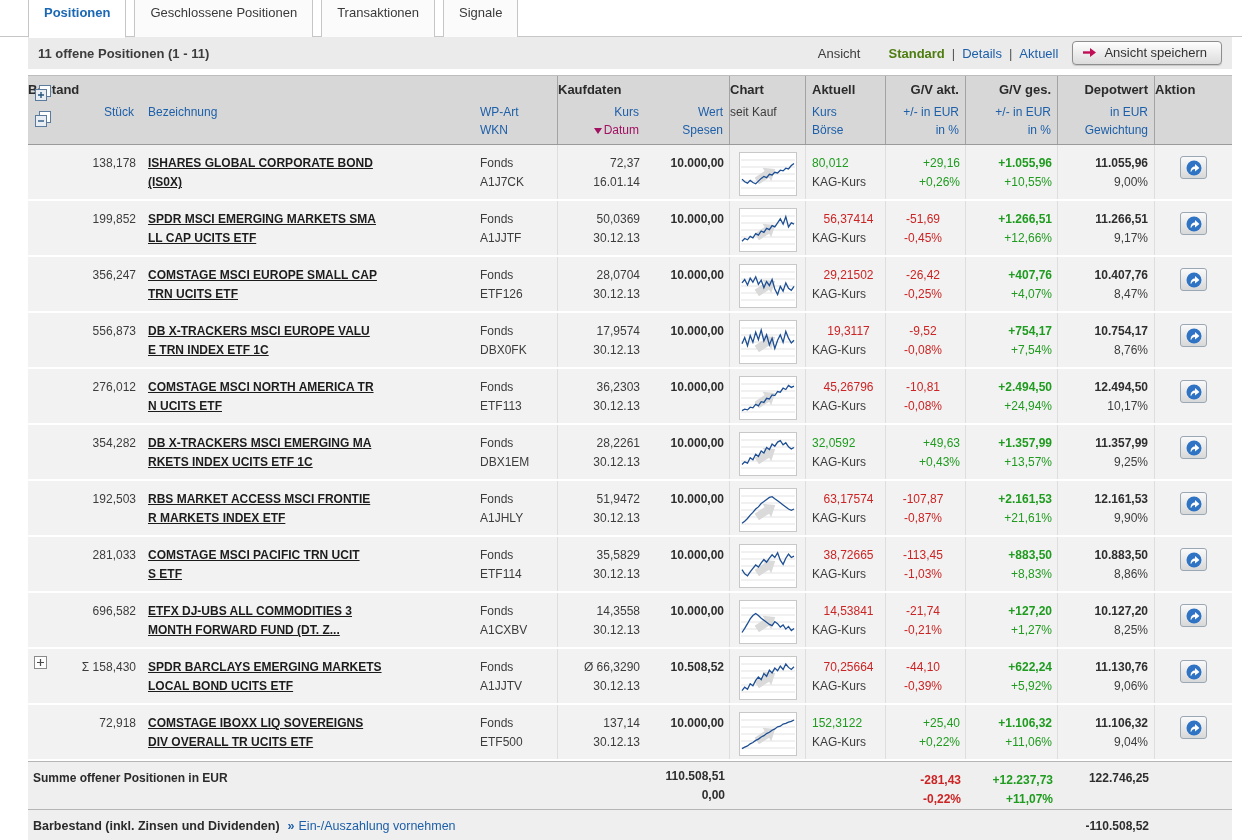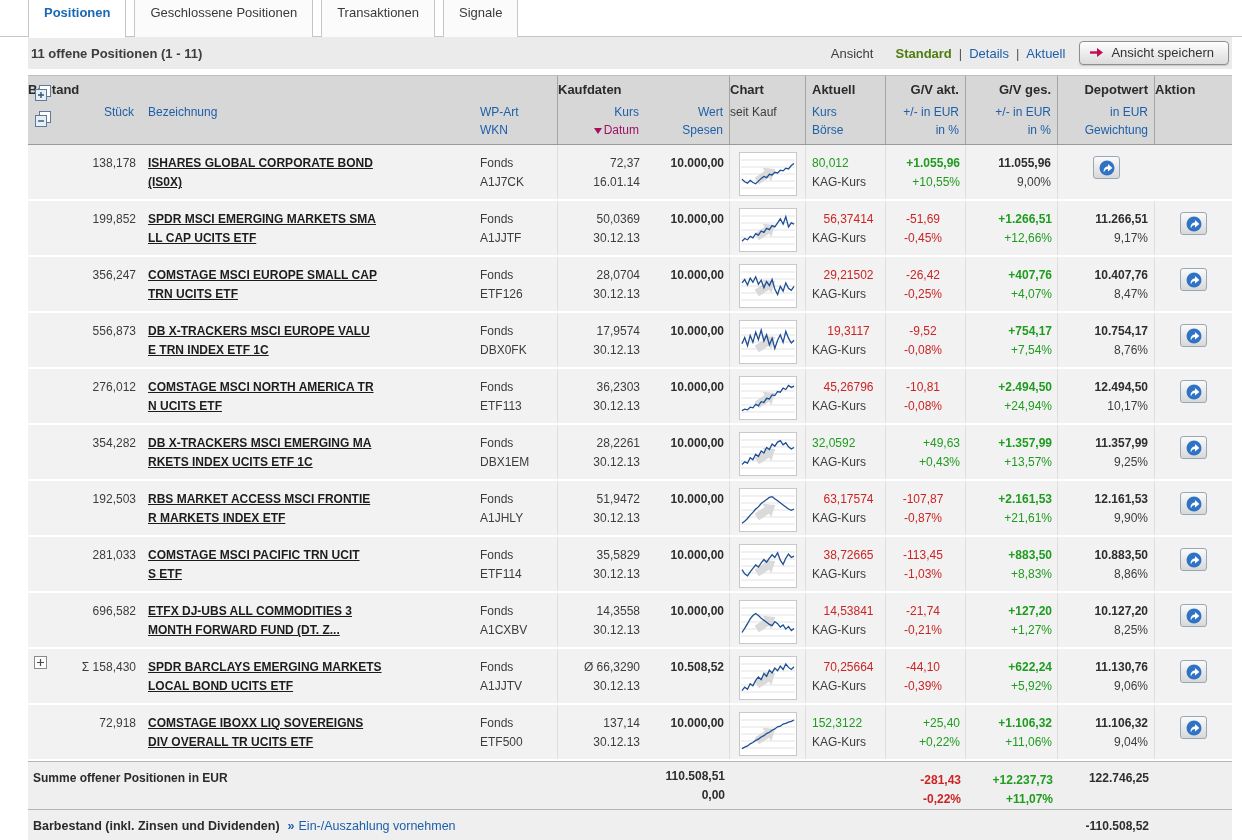--- a/index.html
+++ b/index.html
@@ -8,24 +8,24 @@
   .page { width:1242px; height:840px; overflow:hidden; }
 
   
   .tabbar { display:flex; align-items:flex-end; margin:6px 0 0 28px; height:31px; position:relative; }
   .tabbar::after { content:""; position:absolute; left:-28px; right:-10px; bottom:0; border-bottom:1px solid #c6c6c6; }
   .tab { border:1px solid #c6c6c6; border-bottom:none; background:#fbfbfb; padding:6px 15px 17px;
          font-size:13px; color:#3a3a3a; margin-right:8px; position:relative; z-index:1; cursor:pointer; }
   .tab.active { background:#fff; color:#1a67b3; font-weight:bold; border-bottom:1px solid #fff; margin-bottom:-1px; z-index:2; }
 
   
-  .toolbar { margin:0 10px 6px 28px; height:32px; background:#ebebeb; display:flex; align-items:center; padding:0 3px; }
+  .toolbar { margin:0 10px 6px 28px; height:32px; background:#ebebeb; display:flex; align-items:center; padding:0 10px; }
   .count-label { font-weight:bold; font-size:13px; color:#3c3c3c; }
   .view-switch { margin-left:auto; font-size:13px; display:flex; align-items:center; gap:7px; }
-  .view-label { color:#3c3c3c; margin-right:15px; }
+  .view-label { color:#3c3c3c; margin-right:21px; }
   .view-current { color:#4d7c0f; font-weight:bold; }
   .view-link { color:#1d5fa9; cursor:pointer; }
   .view-sep { color:#555; }
   .save-btn { margin-left:14px; display:flex; align-items:center; gap:7px; font-size:13px; color:#333;
               border:1px solid #8e8e8e; border-radius:4px; background:linear-gradient(#fefefe,#dcdcdc);
               padding:3px 14px 4px 9px; cursor:pointer; box-shadow:0 1px 1px rgba(0,0,0,.15); font-family:inherit; }
 
   
   .grid { display:grid; grid-template-columns:30px 82px 340px 78px 87px 85px 76px 80px 80px 92px 97px 77px; }
   .tablewrap { margin-left:28px; width:1204px; }
@@ -216,20 +216,24 @@
                 <line x1="1" x2="55" y1="35" y2="35" stroke="#e3e3e3"></line>
                 <path d="M15 26 L27 26 L27 30 L37 22 L27 14 L27 18 L15 18 Z" fill="#dadada" transform="rotate(-33 26 22)"></path>
                 <polyline points="2.0,26.1 4.7,28.8 7.5,30.2 10.2,27.4 12.9,29.5 15.7,30.8 18.4,28.1 21.2,25.4 23.9,23.4 26.6,24.7 29.4,21.3 32.1,22.0 34.8,19.3 37.6,20.0 40.3,17.2 43.1,17.9 45.8,15.2 48.5,15.9 51.3,12.5 54.0,10.4" fill="none" stroke="#1e4f93" stroke-width="1.3"></polyline>
               </svg>
       </span>
     </div>
     <div class="c c-aktuell gb">
       <span class="line1 f-aktuell pos">80,012</span>
       <span class="line2">KAG-Kurs</span>
     </div>
+    <div class="c c-gvakt gb">
+      <span class="line1 f-gvakt pos">+29,16</span>
+      <span class="line2 f-gvakt pos">+0,26%</span>
+    </div>
     <div class="c c-gvges gb">
       <span class="line1 f-gvges pos">+1.055,96</span>
       <span class="line2 f-gvges pos">+10,55%</span>
     </div>
     <div class="c c-depot gb">
       <span class="line1">11.055,96</span>
       <span class="line2">9,00%</span>
     </div>
     <div class="c c-aktion">
       <button class="action-btn">

